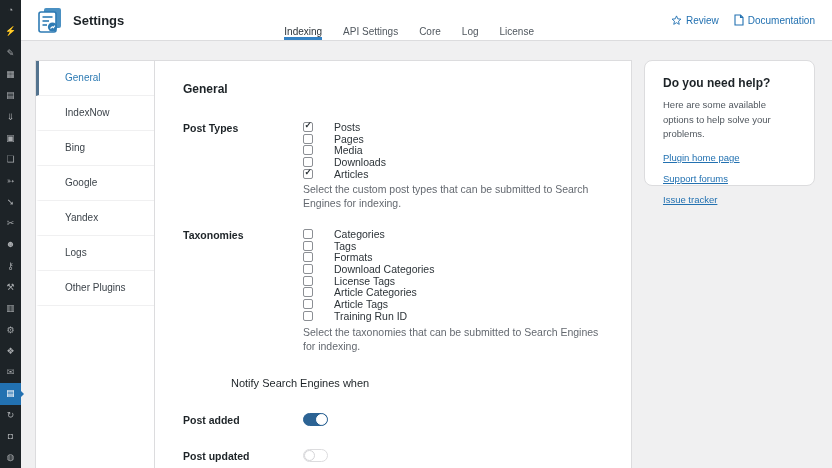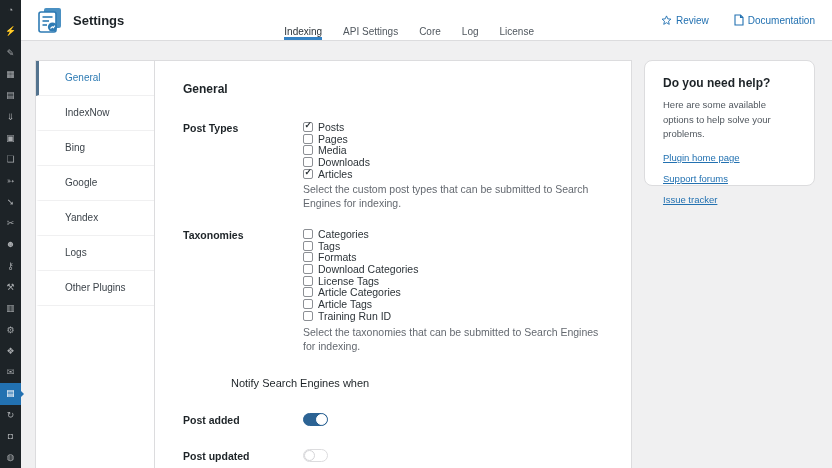--- a/index.html
+++ b/index.html
@@ -33,21 +33,21 @@
     display:flex; align-items:center; z-index:5;
   }
   .logo { margin-left:14px; width:30px; height:28px; flex:0 0 auto; }
   .app-title { font-size:13px; font-weight:bold; color:#1d2327; margin-left:8px; }
   .tabs { display:flex; margin-left:160px; height:100%; align-items:flex-end; }
   .tab {
     font-size:10px; color:#50575e; margin-right:21px; cursor:pointer;
     display:flex; align-items:center; border-bottom:3px solid transparent; padding-top:3px;
   }
   .tab.active { border-bottom-color:#3582c4; color:#2c3338; }
-  .header-actions { margin-left:auto; display:flex; gap:25px; margin-right:17px; }
+  .header-actions { margin-left:auto; display:flex; gap:15px; margin-right:17px; }
   .header-action { display:flex; align-items:center; gap:4px; color:#2271b1; font-size:10px; cursor:pointer; }
   .header-action svg { display:block; }
 
   
   #card {
     position:absolute; left:35px; top:60px; width:597px; height:408px;
     background:#fff; border:1px solid #dcdcde; border-bottom:none;
     display:flex; z-index:2;
   }
   #subnav { width:119px; flex:0 0 119px; border-right:1px solid #dcdcde; }
@@ -57,21 +57,21 @@
   }
   .subnav-item.active { color:#2e7bb4; border-left-color:#53738e; }
 
   #content { flex:1; padding:21px 28px; }
   .page-heading { font-size:12px; font-weight:bold; color:#1d2327; margin-bottom:25px; }
 
   .frow { display:flex; margin-bottom:17px; }
   .flabel { width:120px; flex:0 0 120px; font-size:10.5px; font-weight:bold; color:#1d2327; padding-top:1px; }
   .fcontrol { flex:1; }
 
-  .cbrow { display:flex; align-items:center; gap:5px; height:11.7px; font-size:10.5px; color:#2c3338; cursor:pointer;text-align:right; }
+  .cbrow { display:flex; align-items:center; gap:21px; height:11.7px; font-size:10.5px; color:#2c3338; cursor:pointer;text-align:right; }
   .cb {
     width:10px; height:10px; flex:0 0 10px; border:1px solid #8c8f94; border-radius:2px;
     background:#fff; position:relative;
   }
   .cb.checked::after {
     content:'✓'; position:absolute; top:-2.5px; left:0.5px;
     font-size:9px; font-weight:bold; color:#2c3338;
   }
   .desc { font-size:10.5px; color:#646970; line-height:1.32; margin-top:4px; max-width:322px; }
 

